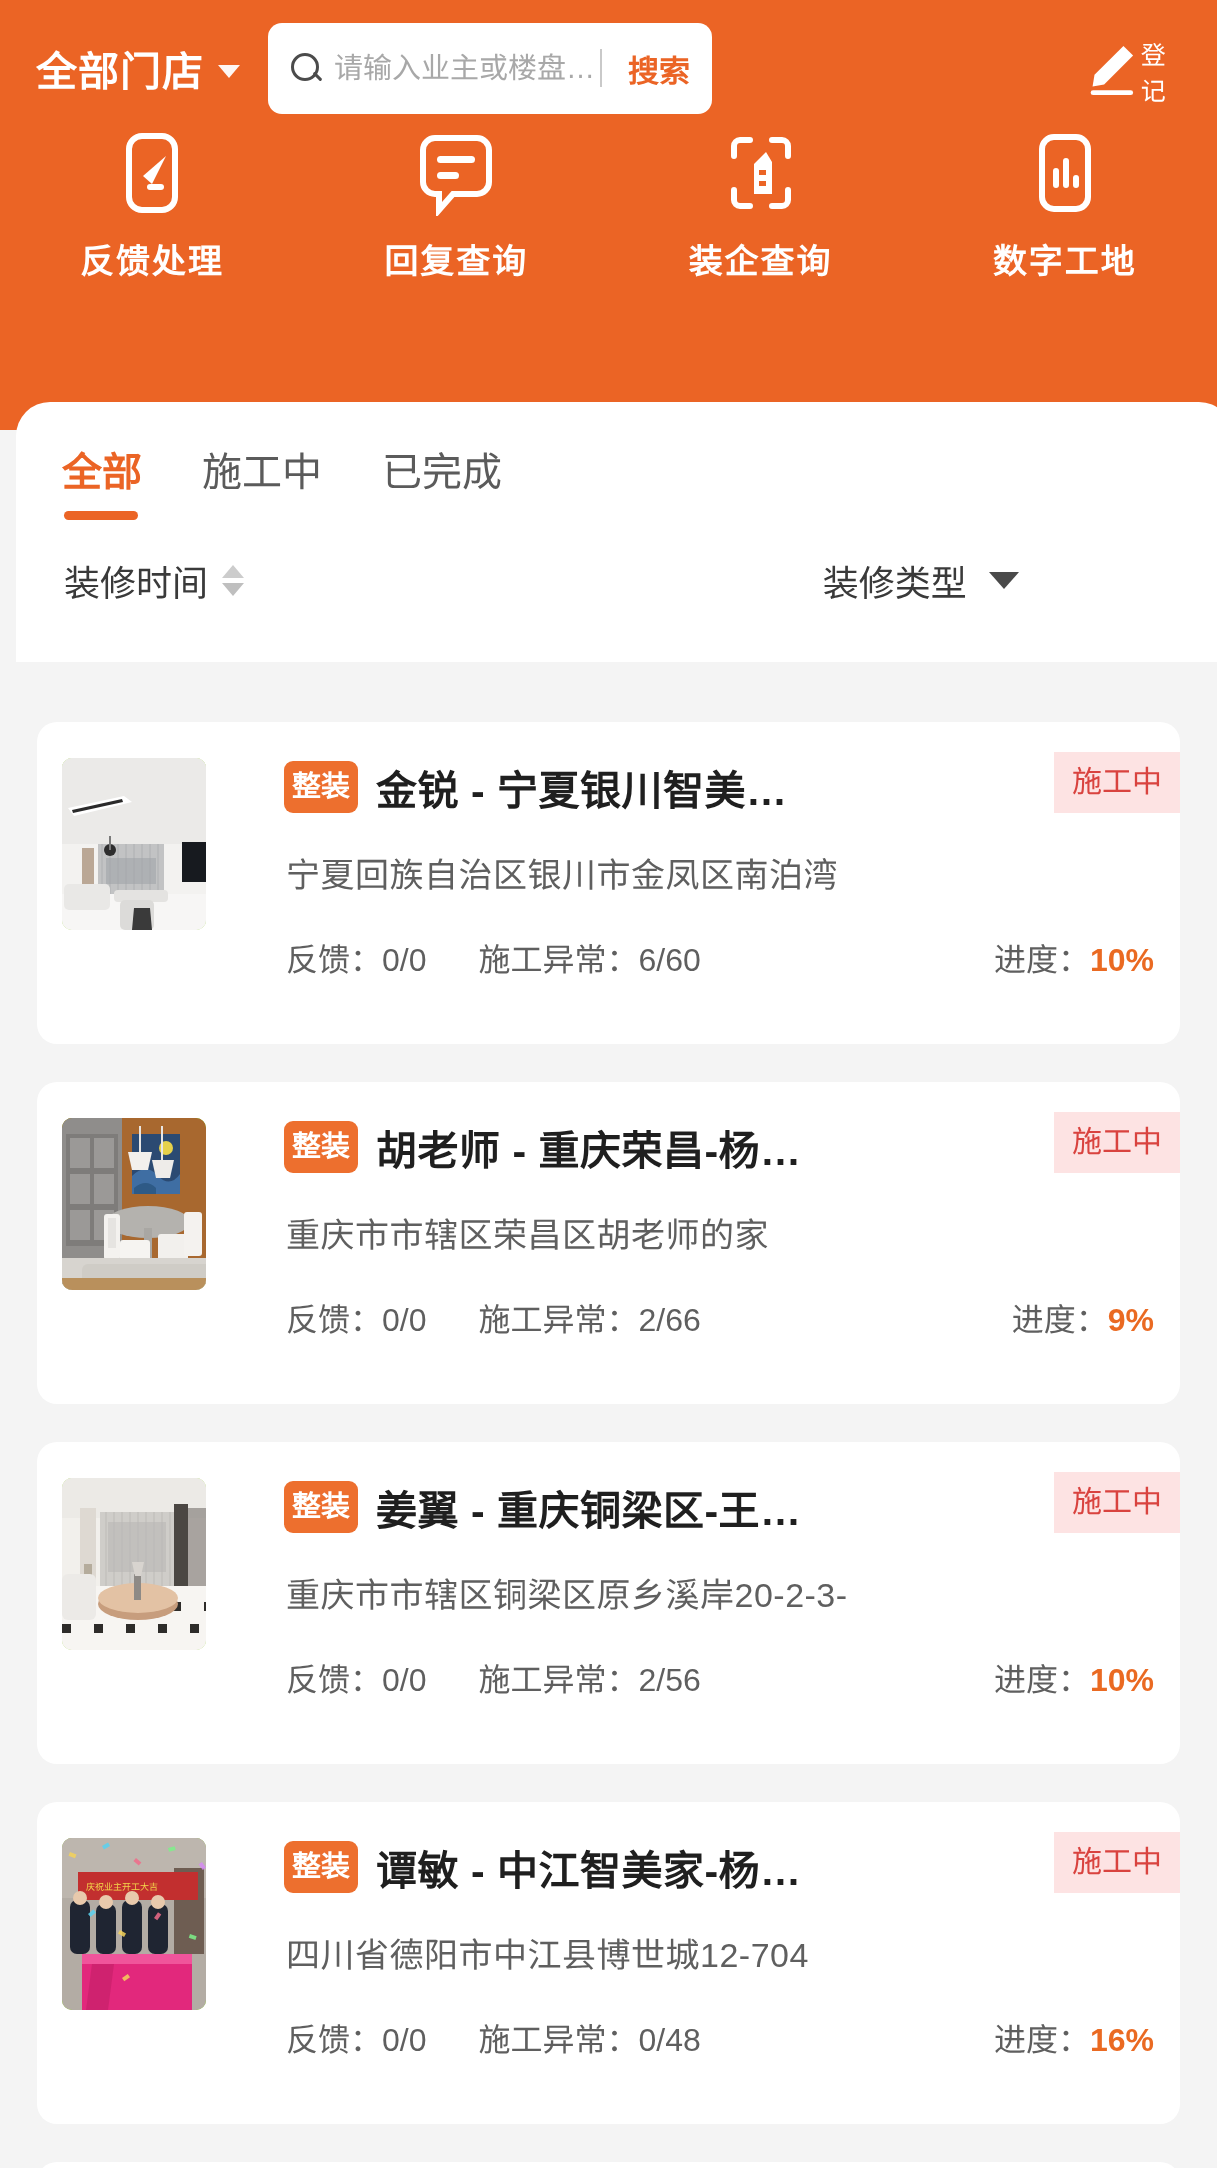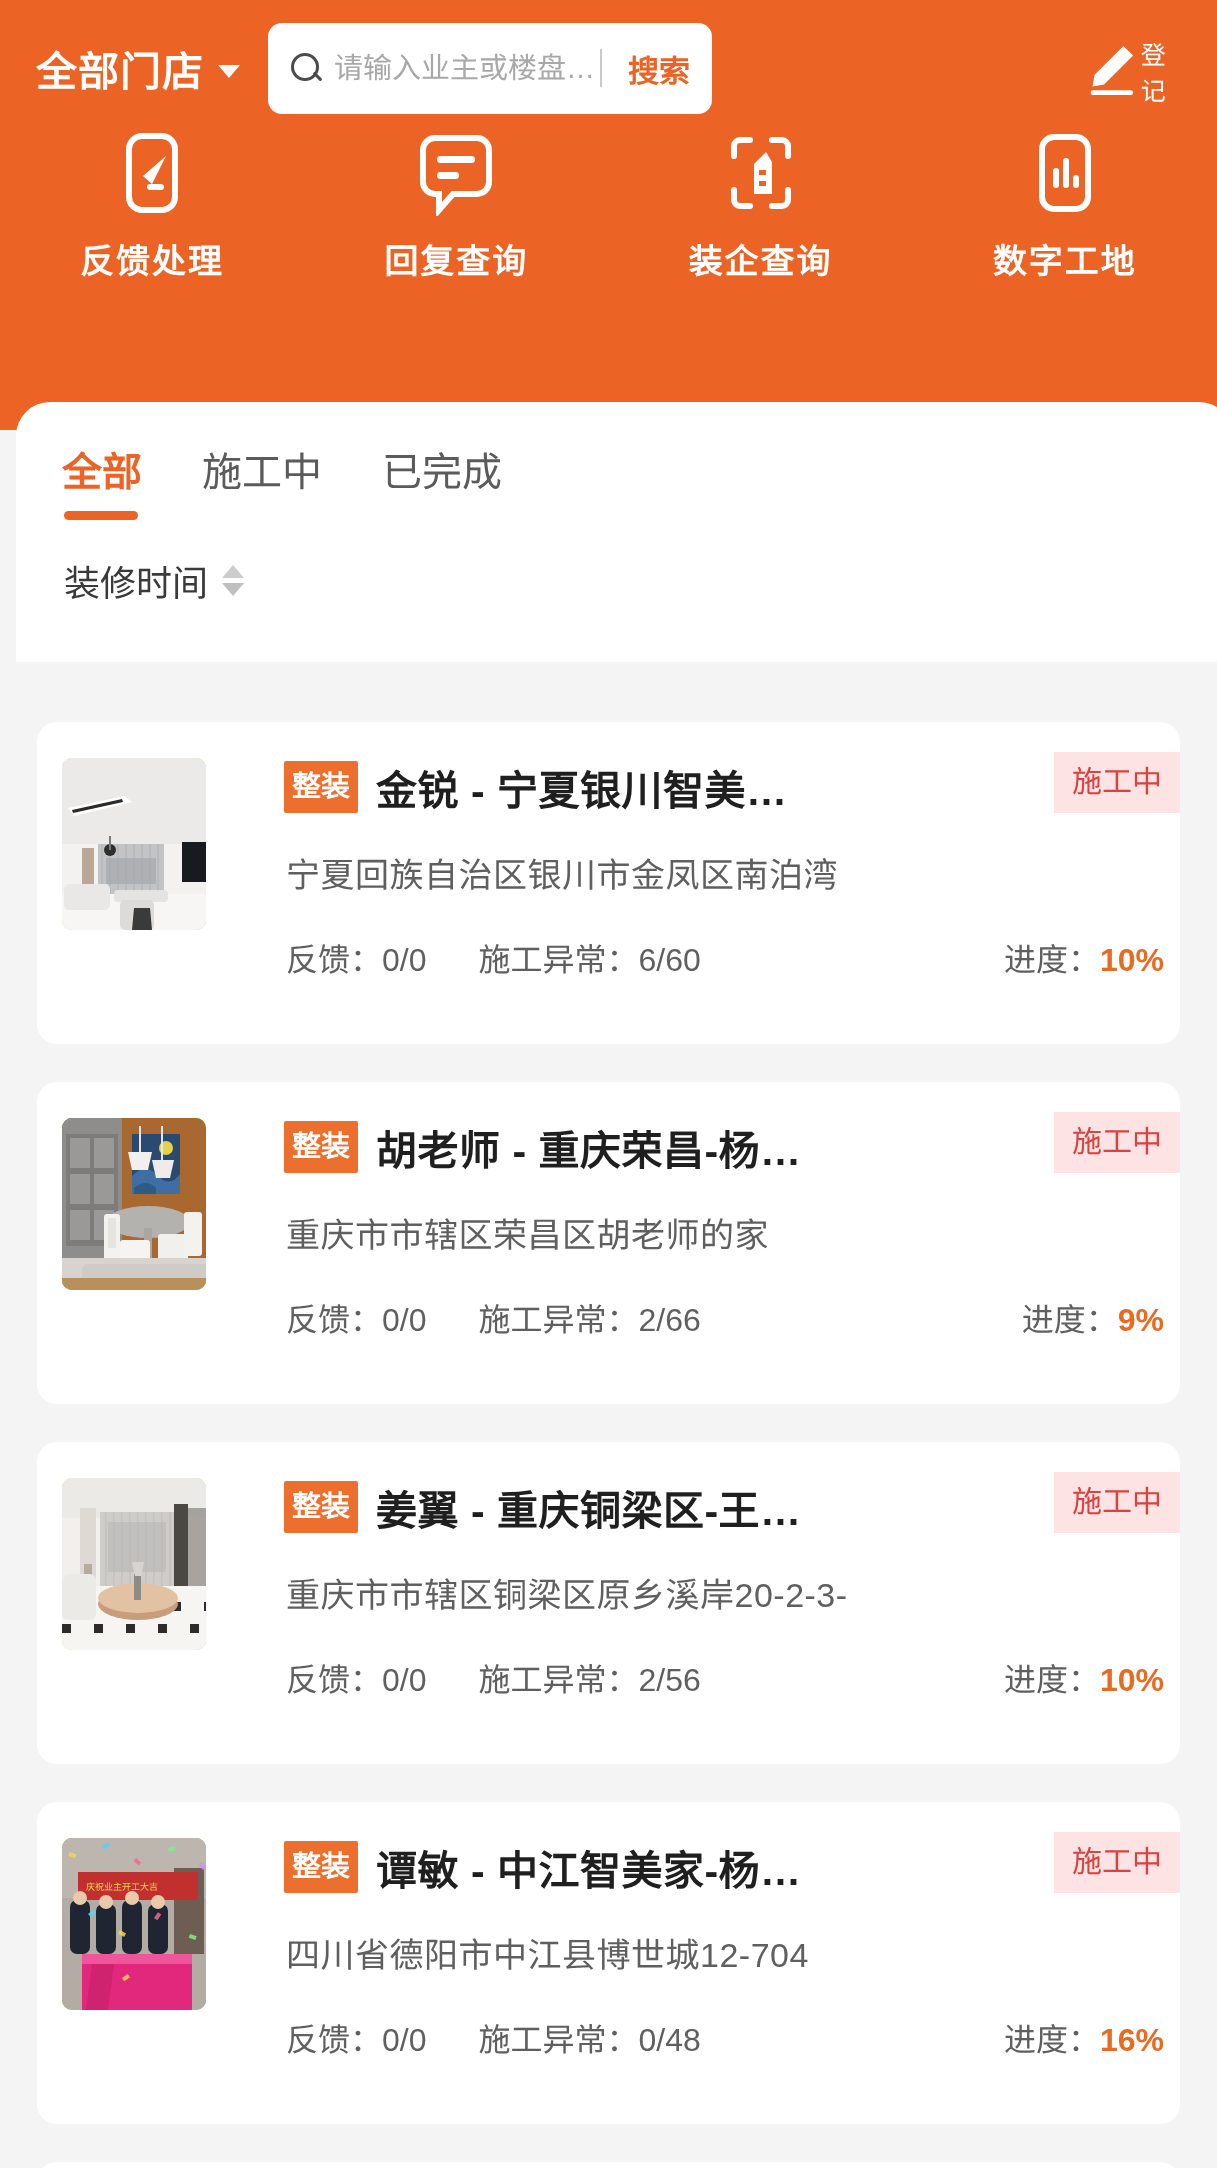--- a/index.html
+++ b/index.html
@@ -304,21 +304,21 @@
   }
   .badge-type {
     flex: 0 0 auto;
     background: #ed6f2e;
     color: #ffffff;
     font-size: 29px;
     font-weight: 700;
     line-height: 1;
     padding: 11px 8px 12px 8px;
     letter-spacing: 0px;
-    border-radius: 2px;
+    border-radius: 9px;
     white-space: nowrap;
   }
   .card-title {
     flex: 1 1 auto;
     min-width: 0;
     margin-left: 18px;
     font-size: 41px;
     font-weight: 700;
     color: #1f1f1f;
     white-space: nowrap;
@@ -343,21 +343,21 @@
     font-size: 34px;
     color: #5f5f5f;
     white-space: nowrap;
     overflow: hidden;
     letter-spacing: 0.5px;
   }
 
   .card-stats {
     position: absolute;
     left: 2px; top: 212px;
-    right: 16px;
+    right: 26px;
     display: flex;
     align-items: flex-end;
     font-size: 32px;
     color: #5f5f5f;
   }
   .stat { white-space: nowrap; }
   .stat.s1 { margin-right: 52px; }
   .stat.s2 { margin-right: 50px; }
   .stat.s3 { margin-left: auto; }
   .stat .val-accent {
@@ -458,20 +458,24 @@
 
 
       <div class="filter">
         <span class="f-label">装修时间</span>
         <span class="sort-arrows">
           <i class="up"></i>
             <i class="down"></i>
         </span>
       </div>
 
+      <div class="filter">
+        <span class="f-label">装修类型</span>
+        <span class="tri-down"></span>
+      </div>
     </div>
   </div>
 
   <div class="list">
 
     <div class="card">
       <div class="thumb">
         <svg viewBox="0 0 172 172">
           <rect width="172" height="172" fill="#f3f2f0"></rect>
           <rect x="0" y="0" width="172" height="86" fill="#ebeae8"></rect>

